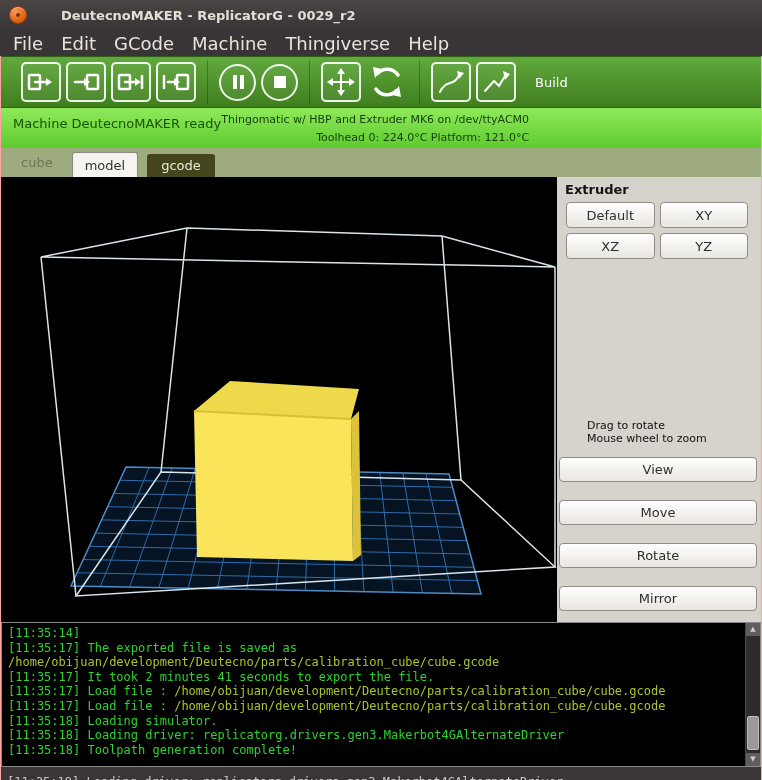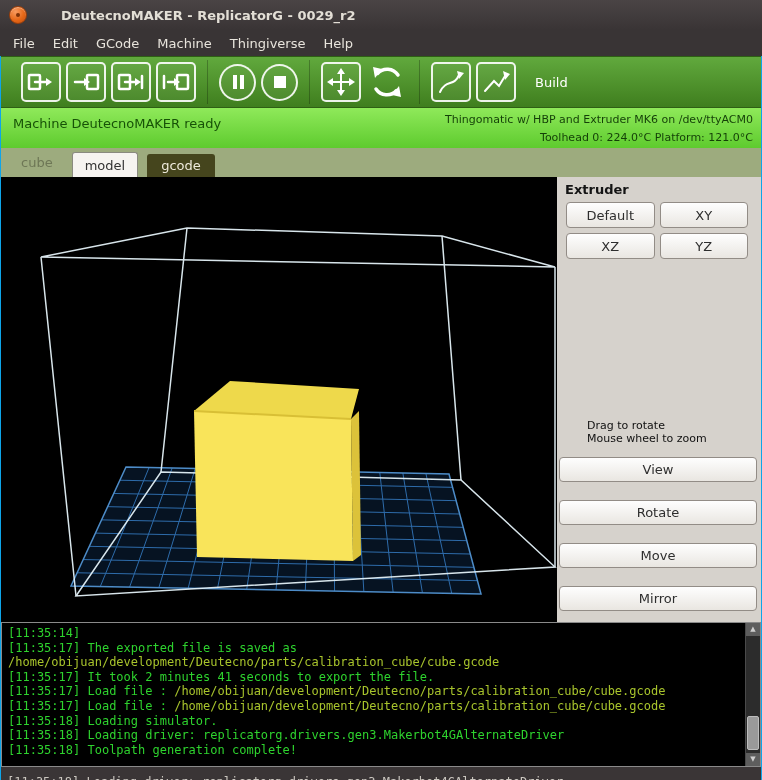--- a/index.html
+++ b/index.html
@@ -1,51 +1,51 @@
 <!DOCTYPE html>
 <html><head>
 <meta charset="utf-8">
 <style>
   * { box-sizing: border-box; }
   body { margin:0; background:#2e2a2c; }
-  .window { position:relative; width:762px; height:780px; background:#0ea5e9;
+  .window { position:relative; width:762px; height:780px; background:#fca5a5;
             font-family:"DejaVu Sans","Liberation Sans",sans-serif; overflow:hidden; }
 
   
   .titlebar { position:absolute; top:0; left:0; width:762px; height:30px;
               background:linear-gradient(#4a4445,#393435); display:flex; align-items:center; }
   .close-btn { width:18px; height:18px; border-radius:50%; margin-left:9px; position:relative;
                background:radial-gradient(circle at 35% 30%, #f89b5f, #e66717 55%, #c14e0d);
                border:1px solid #9c3f0a; box-shadow:inset 0 1px 1px rgba(255,255,255,.45); }
   .close-btn::after { content:""; position:absolute; left:6px; top:6px; width:4px; height:4px;
                       border-radius:50%; background:#7c3107; }
   .title { color:#e3dfd6; font-size:13px; font-weight:bold; margin-left:34px; }
 
   
   .menubar { position:absolute; top:30px; left:0; width:762px; height:26px; background:#393435;
-             display:flex; align-items:center; padding-left:4px; color:#e8e4dc; font-size:13px; }
+             display:flex; align-items:center; padding-left:4px; color:#e8e4dc; font-size:18px; }
   .menu-item { padding:3px 9px; cursor:default; }
 
   
   .toolbar { position:absolute; top:56px; left:1px; width:760px; height:52px;
              background:linear-gradient(#61a93d,#3f7e1e);
              border-top:1px solid #2e5f14; border-bottom:1px solid #2e5f14;
              display:flex; align-items:center; padding-left:20px; gap:5px; }
   .tb-btn { width:40px; height:40px; border:2px solid rgba(255,255,255,.9); border-radius:5px;
             display:flex; align-items:center; justify-content:center; background:rgba(255,255,255,.05); flex:0 0 auto; }
   .tb-btn.round { border-radius:50%; width:37px; height:37px; }
   .tb-btn.noborder { border:none; background:none; width:42px; }
   .tb-sep { width:1px; height:44px; background:rgba(0,0,0,.25); margin:0 6px; flex:0 0 auto; }
   .tb-btn svg { stroke:#fff; fill:none; stroke-width:2.5; stroke-linecap:round; }
   .build-label { color:#fff; font-size:13px; margin-left:14px; }
 
   
   .statusbar { position:absolute; top:108px; left:1px; width:760px; height:40px;
                background:linear-gradient(#8fe95a,#5ecb2e);
-               display:flex; justify-content:space-between; padding:5px 8px 4px 12px; }
+               display:flex; justify-content:flex-start; padding:5px 8px 4px 12px; }
   .status-left { font-size:13px; color:#175207; padding-top:3px; }
   .status-right { text-align:right; font-size:11px; color:#143f08; display:flex;
                   flex-direction:column; justify-content:space-between; }
 
   
   .tabbar { position:absolute; top:148px; left:1px; width:760px; height:29px; background:#9dab7e;
             display:flex; align-items:flex-end; padding-left:10px; gap:9px; }
   .tab { font-size:13px; cursor:default; }
   .tab-plain { color:#6e7756; padding:0 10px 7px 10px; }
   .tab-active { background:#f6f4f1; color:#333; border:1px solid #8a8a80; border-bottom:none;
@@ -248,22 +248,22 @@
       <div class="btn">XY</div>
       <div class="btn">XZ</div>
       <div class="btn">YZ</div>
     </div>
     <div class="hints">
       <div>Drag to rotate</div>
       <div>Mouse wheel to zoom</div>
     </div>
     <div class="tool-buttons">
       <div class="btn">View</div>
+      <div class="btn">Move</div>
       <div class="btn">Rotate</div>
-      <div class="btn">Move</div>
       <div class="btn">Mirror</div>
       <div class="btn">Scale</div>
       <div class="btn">Generate GCode</div>
     </div>
   </div>
 
   <div class="console">
     <div class="console-log"><div><span style="color: rgb(46, 211, 46);">[11:35:14]</span></div><div><span style="color: rgb(46, 211, 46);">[11:35:17] The exported file is saved as</span></div><div><span style="color: rgb(168, 196, 44);">/home/obijuan/development/Deutecno/parts/calibration_cube/cube.gcode</span></div><div><span style="color: rgb(46, 211, 46);">[11:35:17] It took 2 minutes 41 seconds to export the file.</span></div><div><span style="color: rgb(46, 211, 46);">[11:35:17] Load file : </span><span style="color: rgb(168, 196, 44);">/home/obijuan/development/Deutecno/parts/calibration_cube/cube.gcode</span></div><div><span style="color: rgb(46, 211, 46);">[11:35:17] Load file : </span><span style="color: rgb(168, 196, 44);">/home/obijuan/development/Deutecno/parts/calibration_cube/cube.gcode</span></div><div><span style="color: rgb(46, 211, 46);">[11:35:18] Loading simulator.</span></div><div><span style="color: rgb(46, 211, 46);">[11:35:18] Loading driver: replicatorg.drivers.gen3.Makerbot4GAlternateDriver</span></div><div><span style="color: rgb(46, 211, 46);">[11:35:18] Toolpath generation complete!</span></div></div>
     <div class="console-scrollbar">
       <div class="sb-up">▲</div>

